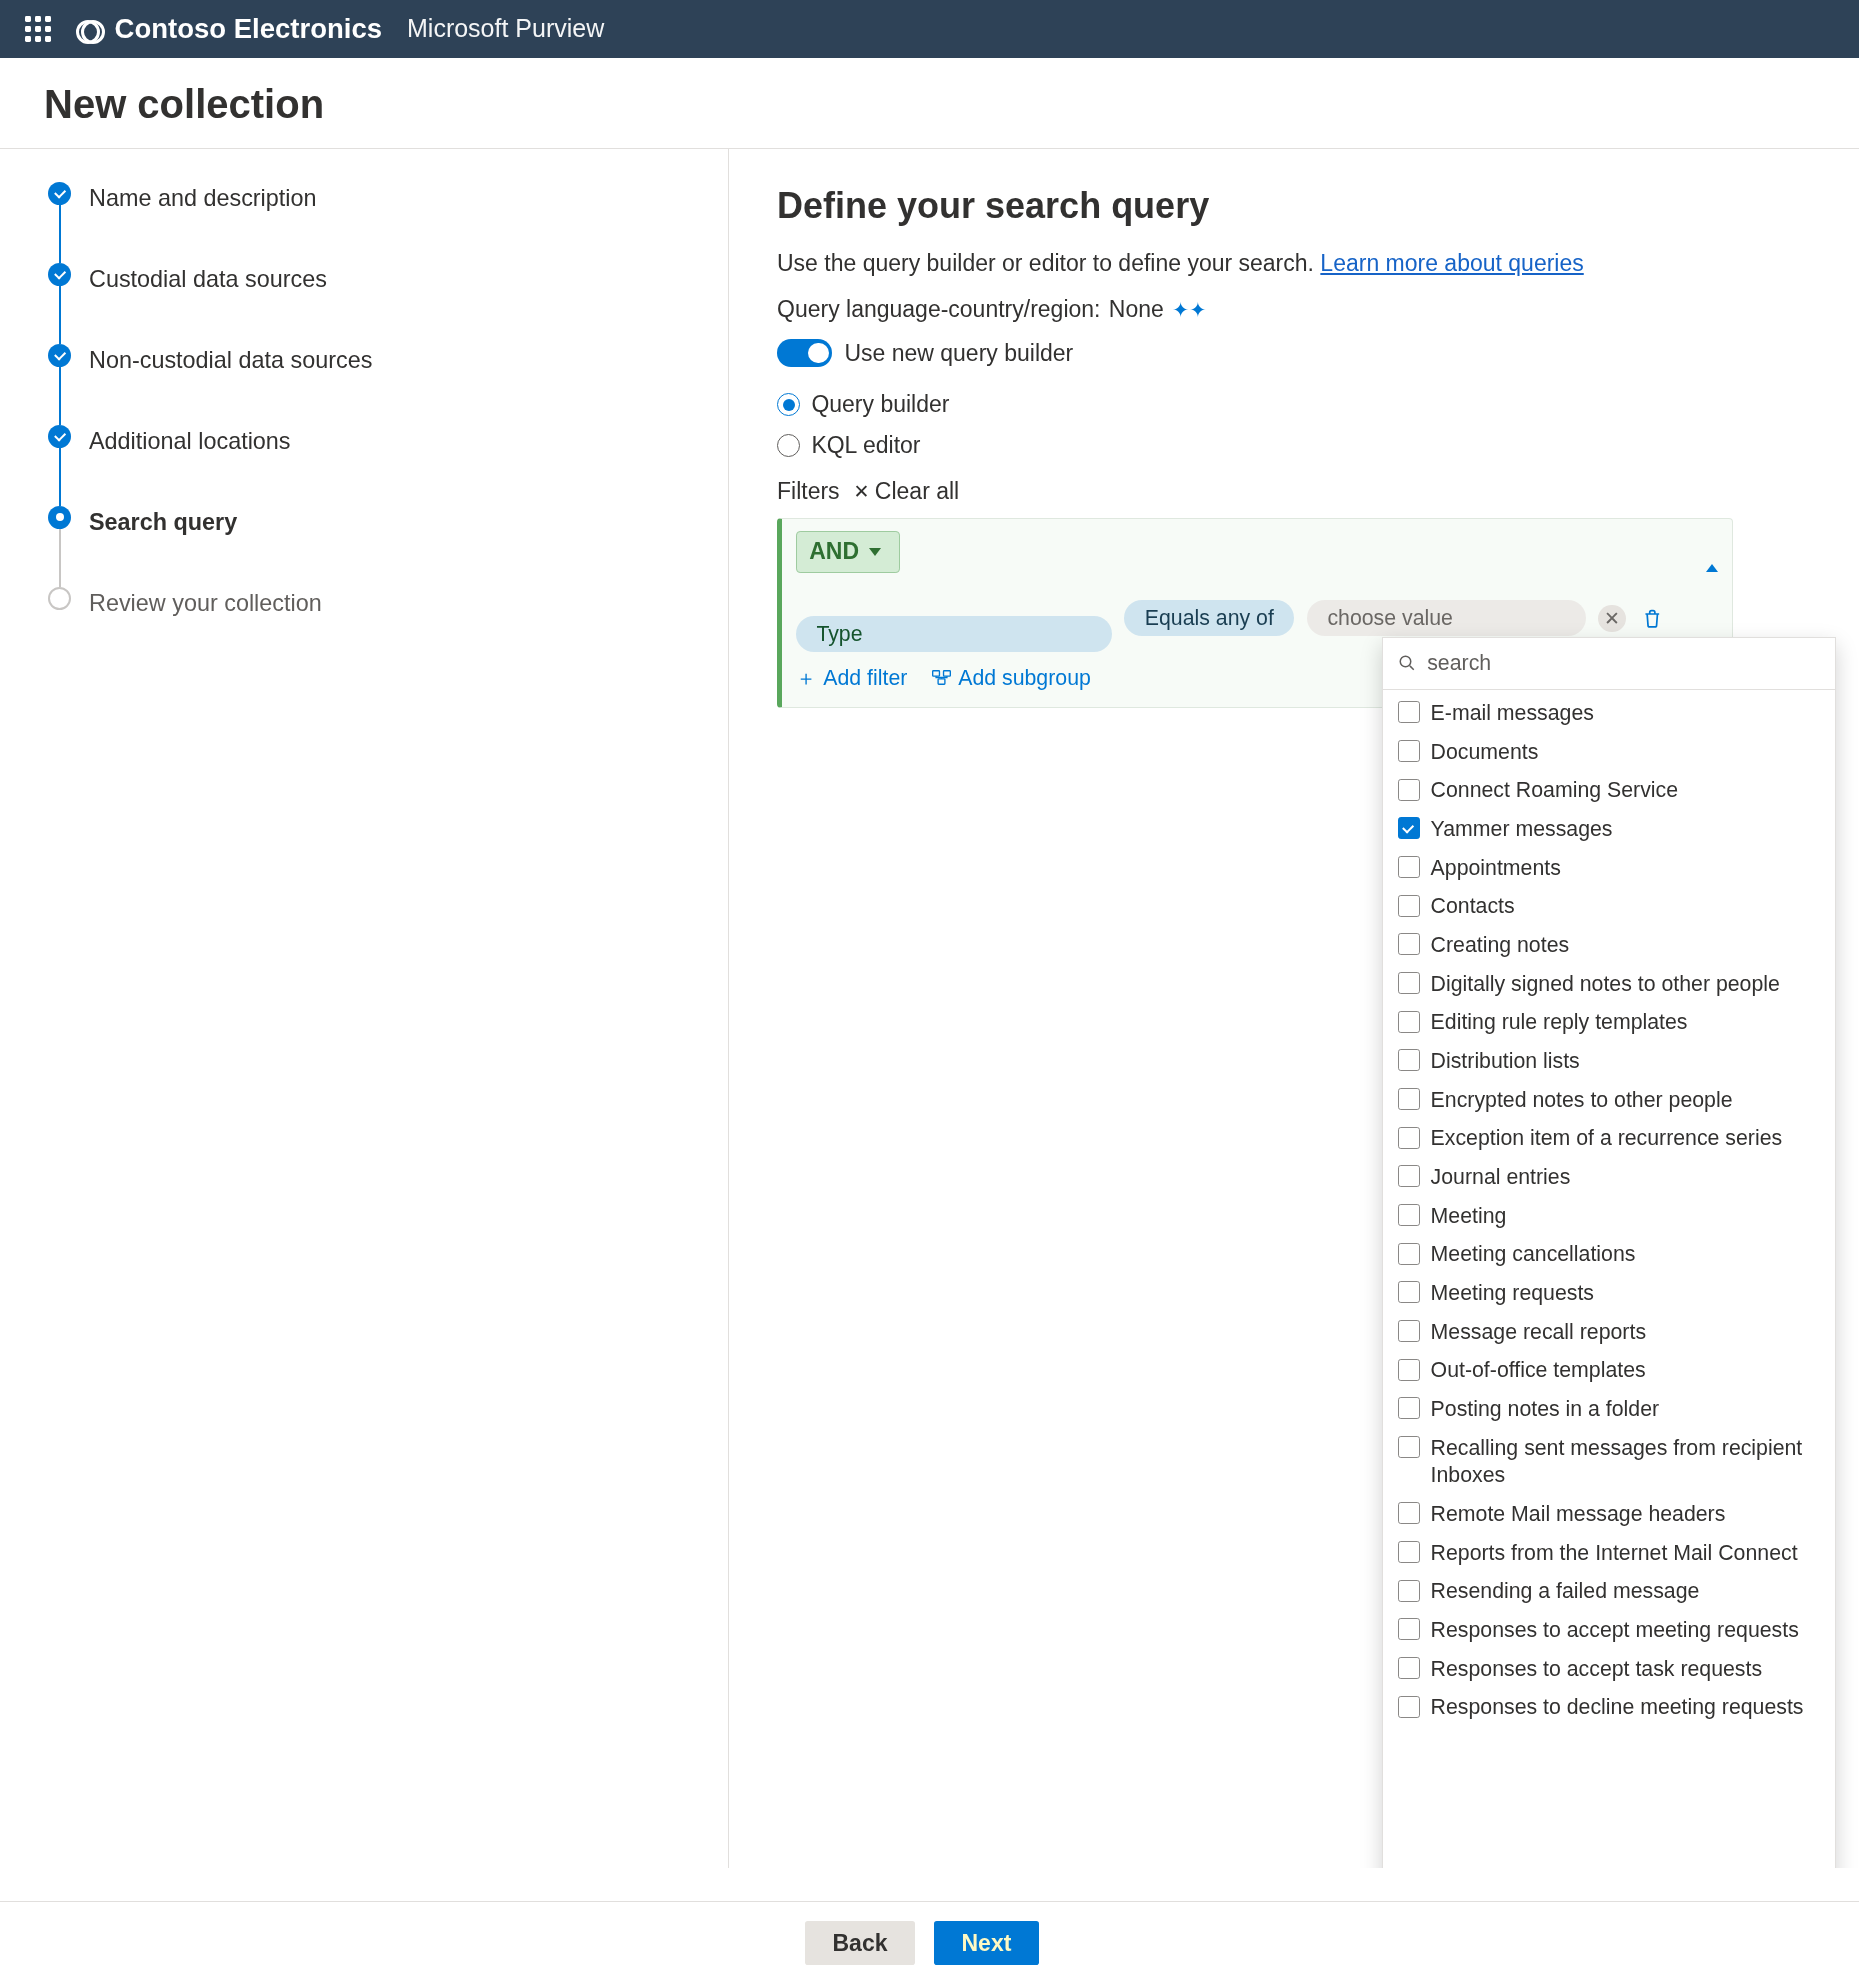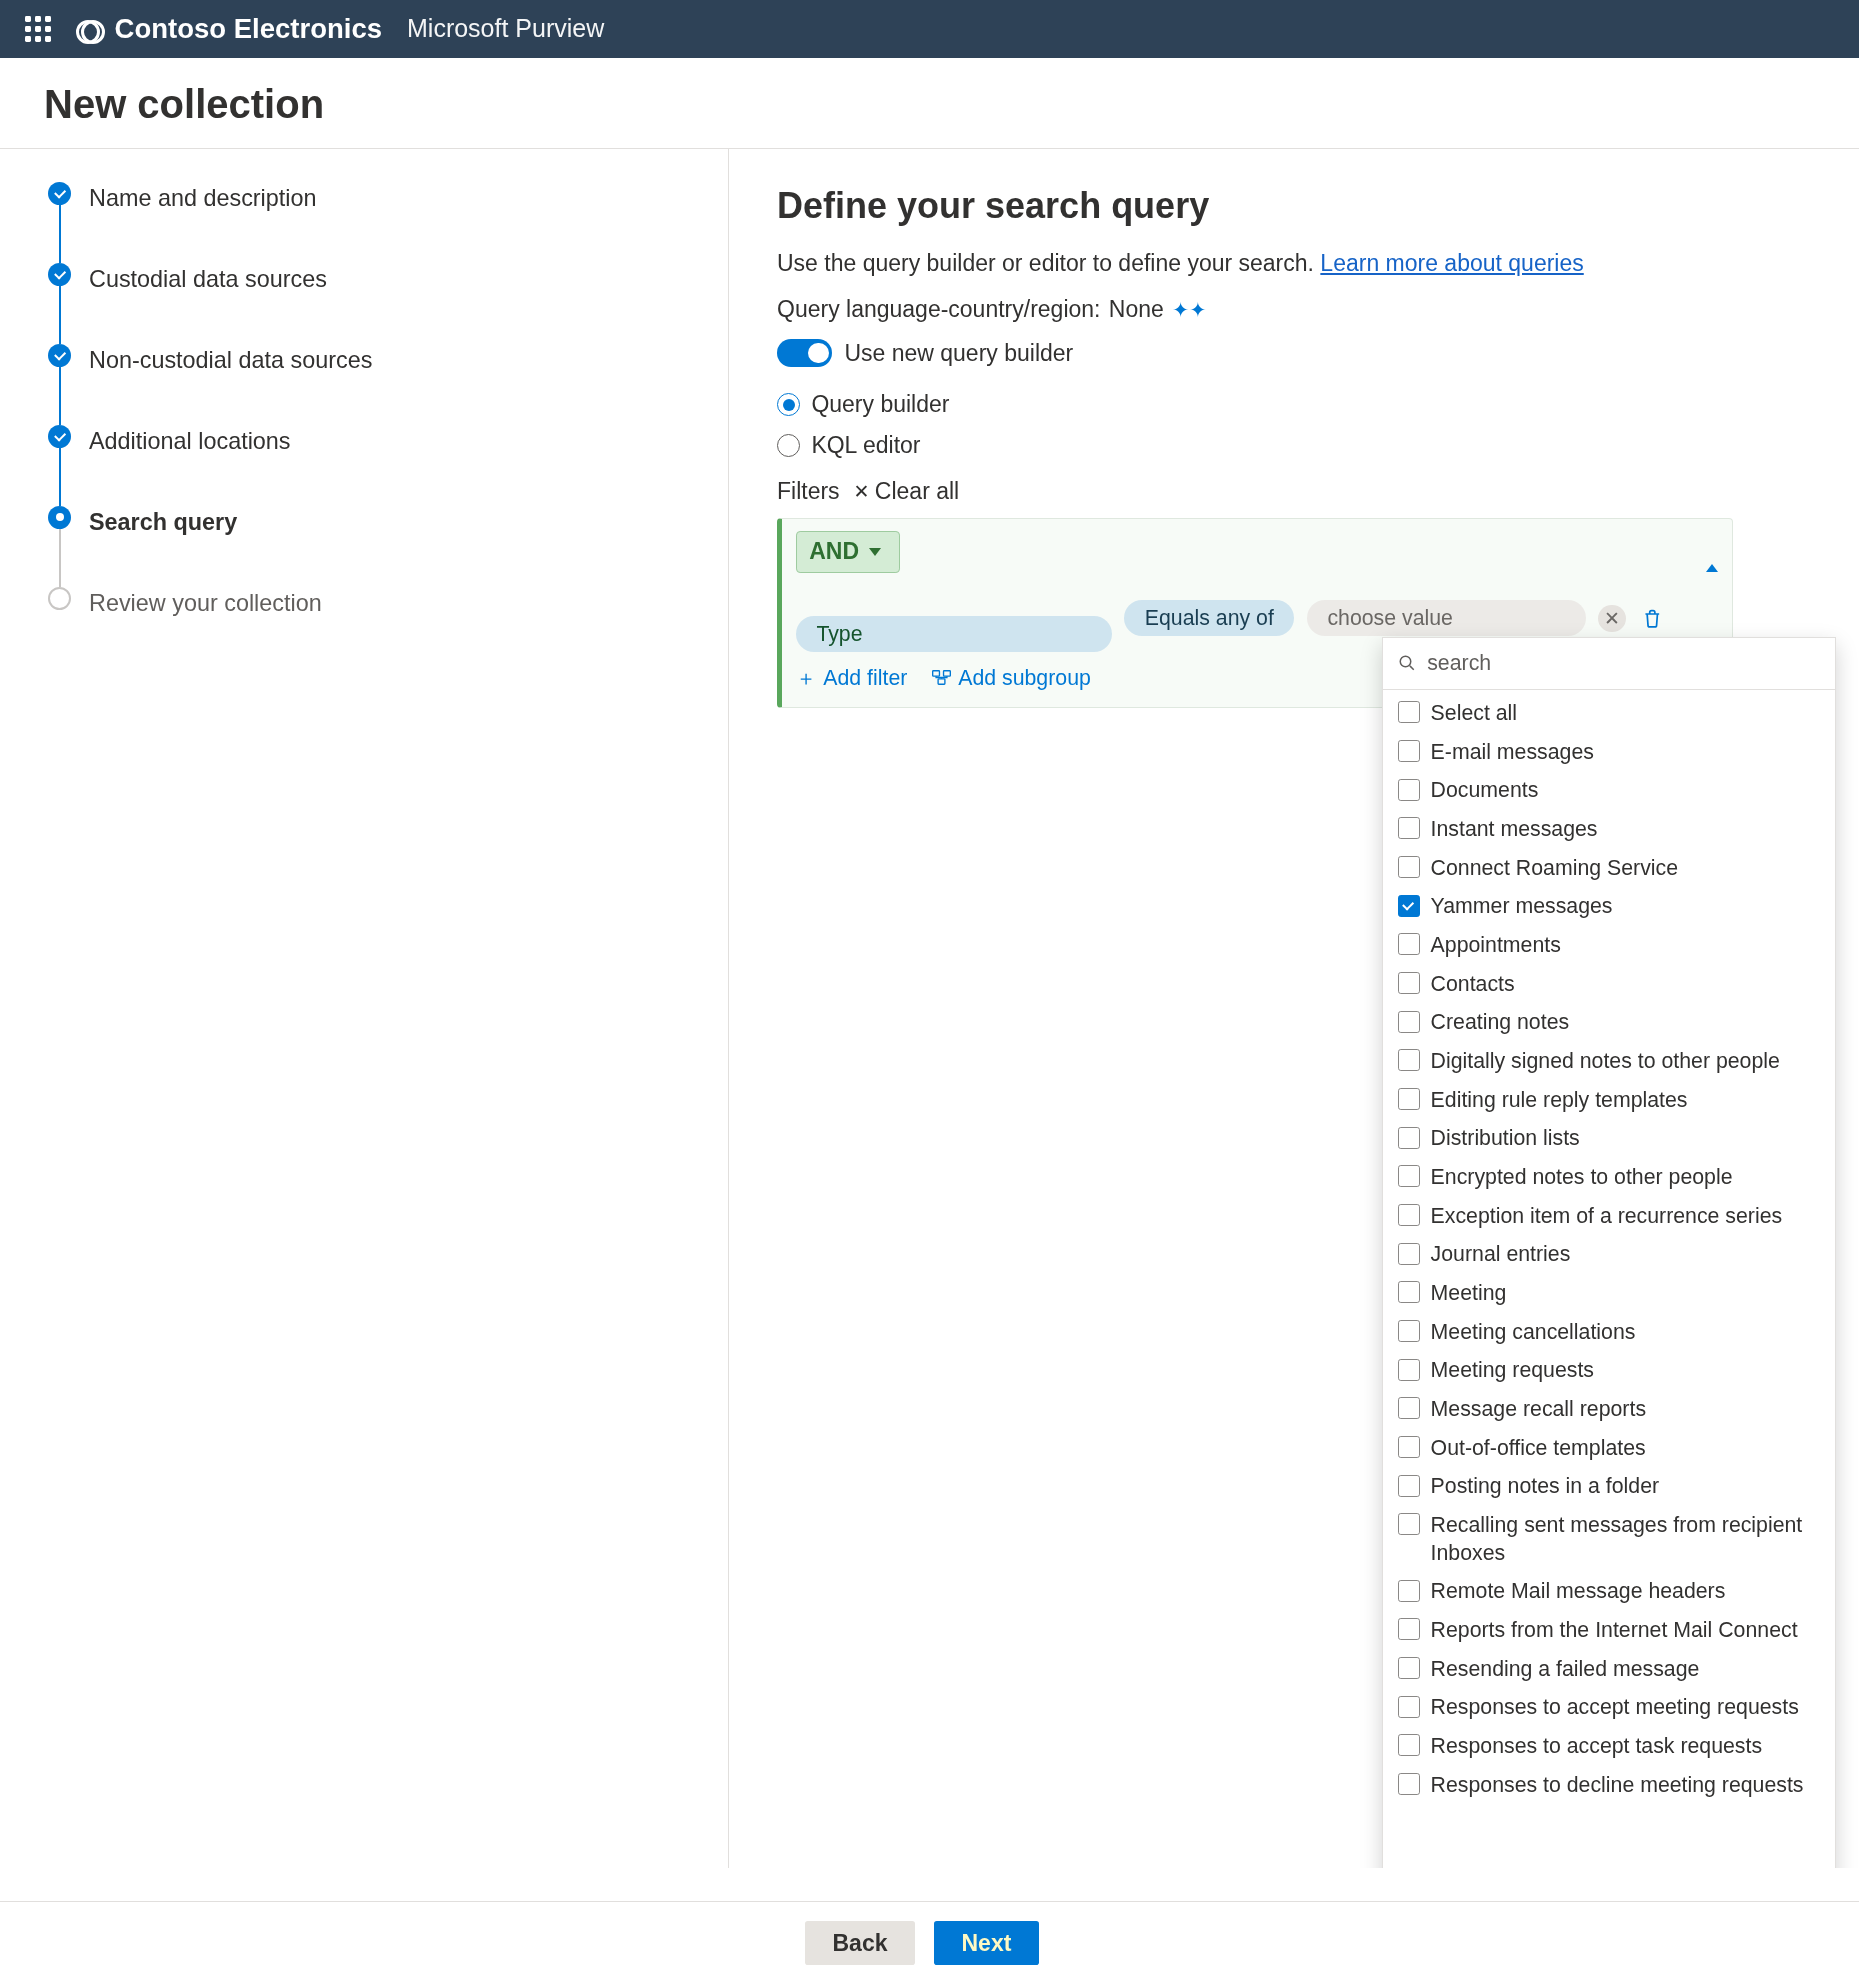--- a/index.html
+++ b/index.html
@@ -392,33 +392,25 @@
       <div class="dd-search">
         <svg class="search-icon-svg" viewBox="0 0 24 24" fill="none" stroke="currentColor" stroke-width="2">
           <circle cx="10" cy="10" r="7"></circle>
             <path d="M21 21l-5.2-5.2"></path>
         </svg>
         <input type="text" placeholder="search" style="">
       </div>
       <div class="dd-list" id="dd-list">
           <div class="dd-item">
             <span class="cb"></span>
-            <span>Select all</span>
-          </div>
-          <div class="dd-item">
-            <span class="cb"></span>
             <span>E-mail messages</span>
           </div>
           <div class="dd-item">
             <span class="cb"></span>
             <span>Documents</span>
-          </div>
-          <div class="dd-item">
-            <span class="cb"></span>
-            <span>Instant messages</span>
           </div>
           <div class="dd-item">
             <span class="cb"></span>
             <span>Connect Roaming Service</span>
           </div>
           <div class="dd-item">
             <span class="cb checked"></span>
             <span>Yammer messages</span>
           </div>
           <div class="dd-item">

